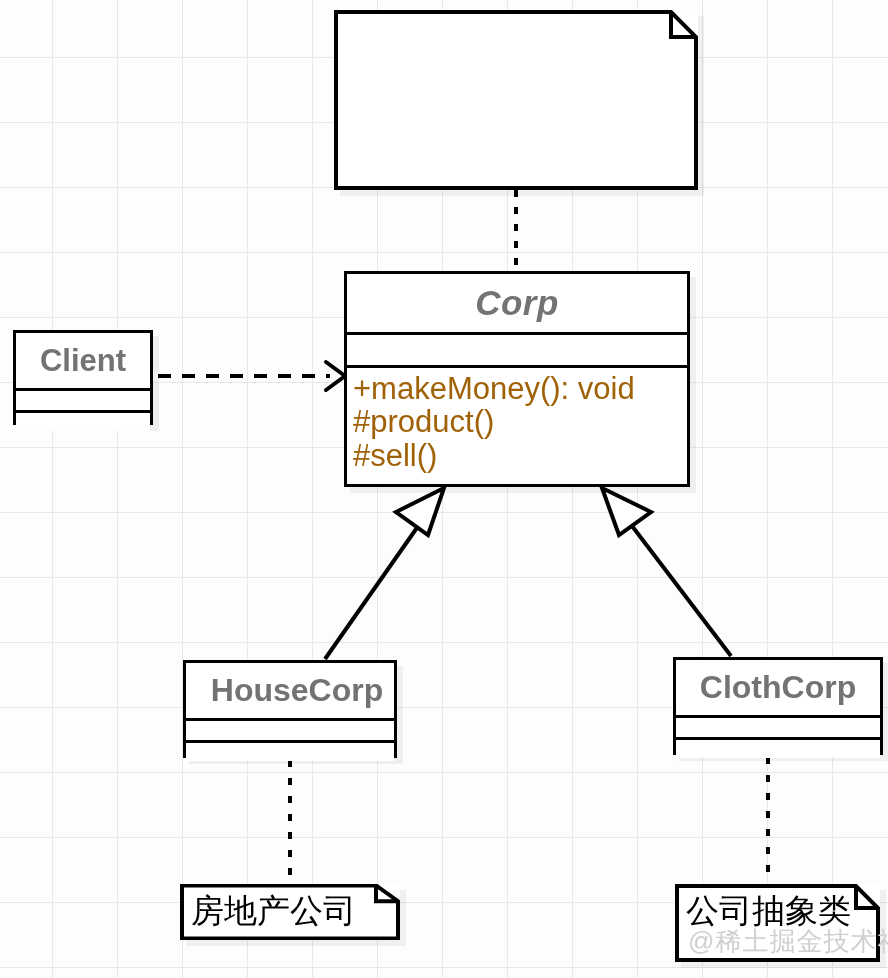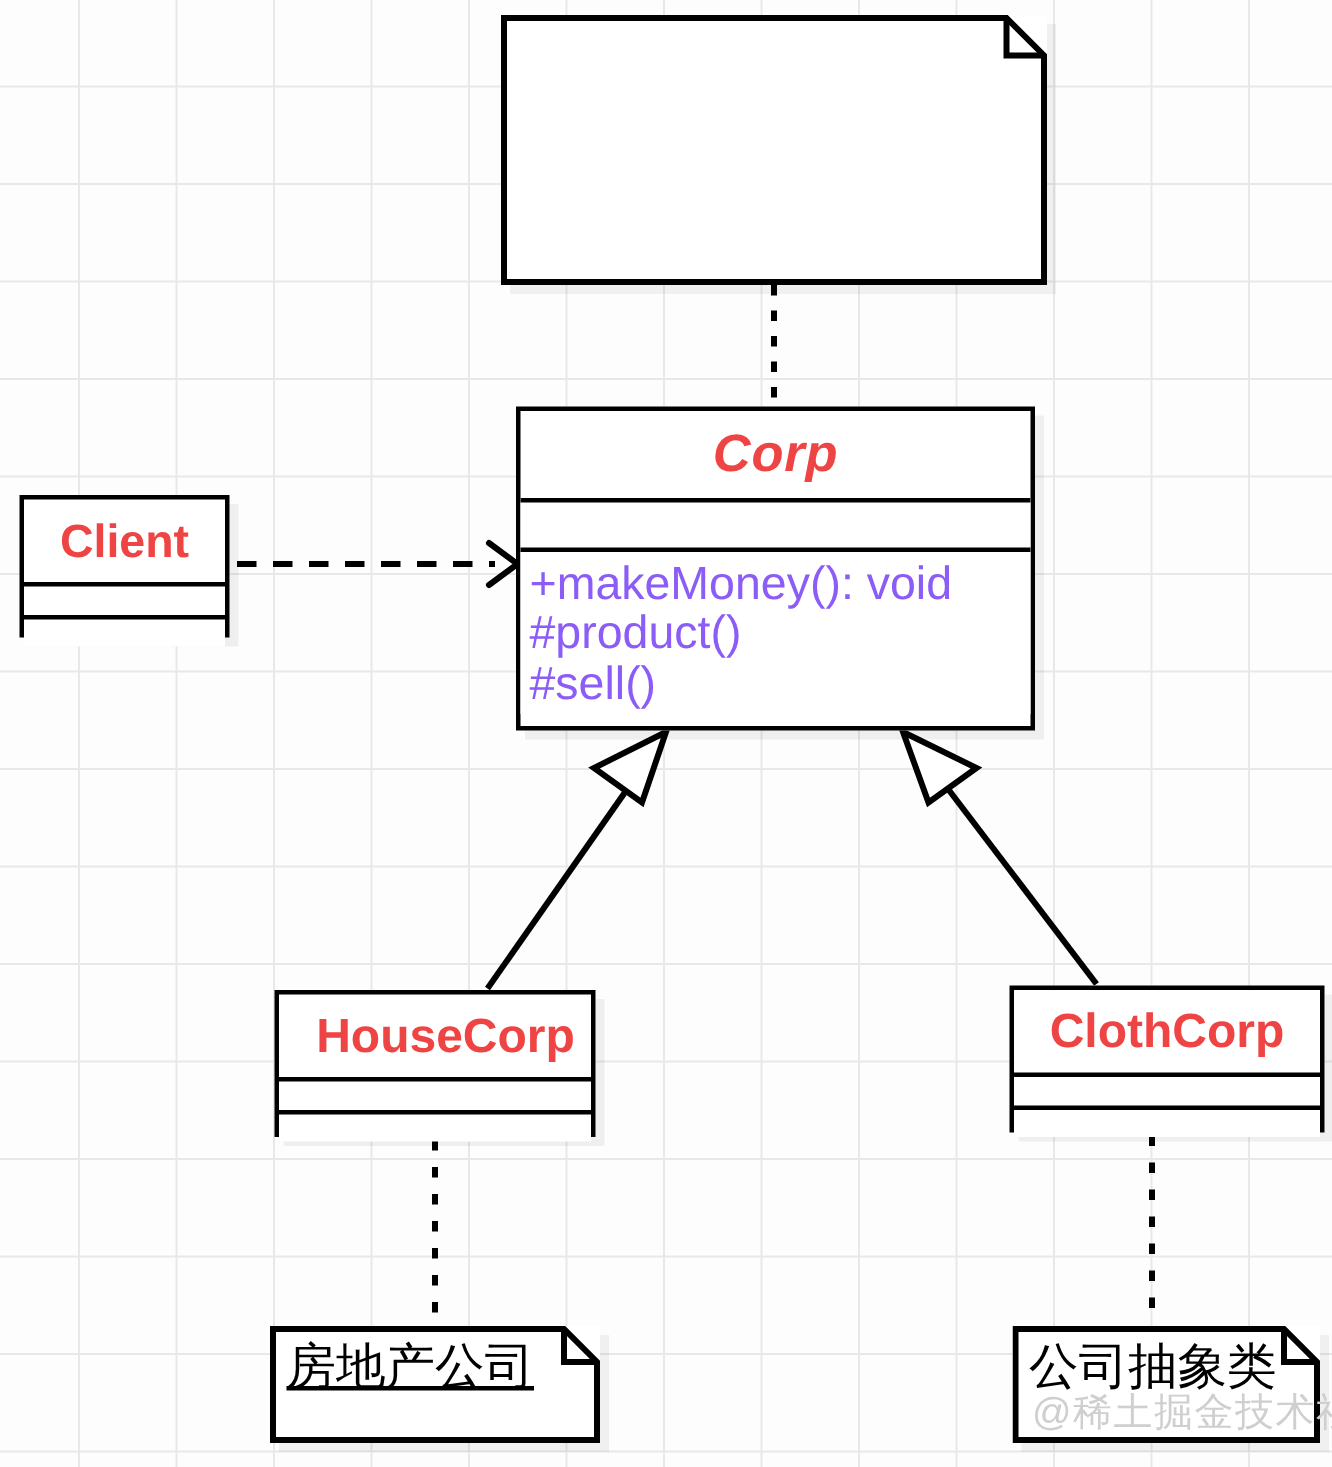--- a/index.html
+++ b/index.html
@@ -31,36 +31,36 @@
     box-sizing: border-box;
     background: #ffffff;
     border: 3px solid #000000;
     box-shadow: 6px 6px 0 rgba(0,0,0,0.055);
   }
   .node .title {
     display: flex;
     align-items: center;
     justify-content: center;
     font-weight: bold;
-    color: #ef4444;
+    color: #737373;
     white-space: nowrap;
   }
   .node .sep {
     border-top: 3px solid #000000;
   }
   .node .compartment {
     background: #ffffff;
   }
   .node .methods {
     padding: 4px 0 4px 6px;
     line-height: 1.08;
   }
   .method {
     font-size: 31px;
-    color: #8b5cf6;
+    color: #a16207;
     white-space: nowrap;
   }
   .method.abstract { }
 
   
   #corp-class {
     left: 344px; top: 271px;
     width: 346px; height: 216px;
   }
   #corp-class .title {
@@ -135,21 +135,21 @@
   }
 
   #corp-note {
     left: 334px; top: 10px;
     width: 364px; height: 180px;
   }
   #corp-note .note-text { font-size: 33px; }
 
   #house-note {
     left: 180px; top: 884px;
-    width: 220px; height: 78px; text-decoration: underline;
+    width: 220px; height: 56px;
   }
   #house-note .note-text { font-size: 33px; padding-top: 8px; }
 
   #cloth-note {
     left: 675px; top: 884px;
     width: 205px; height: 78px;
   }
   #cloth-note .note-text { font-size: 33px; padding-top: 8px; }
 
   .watermark {

